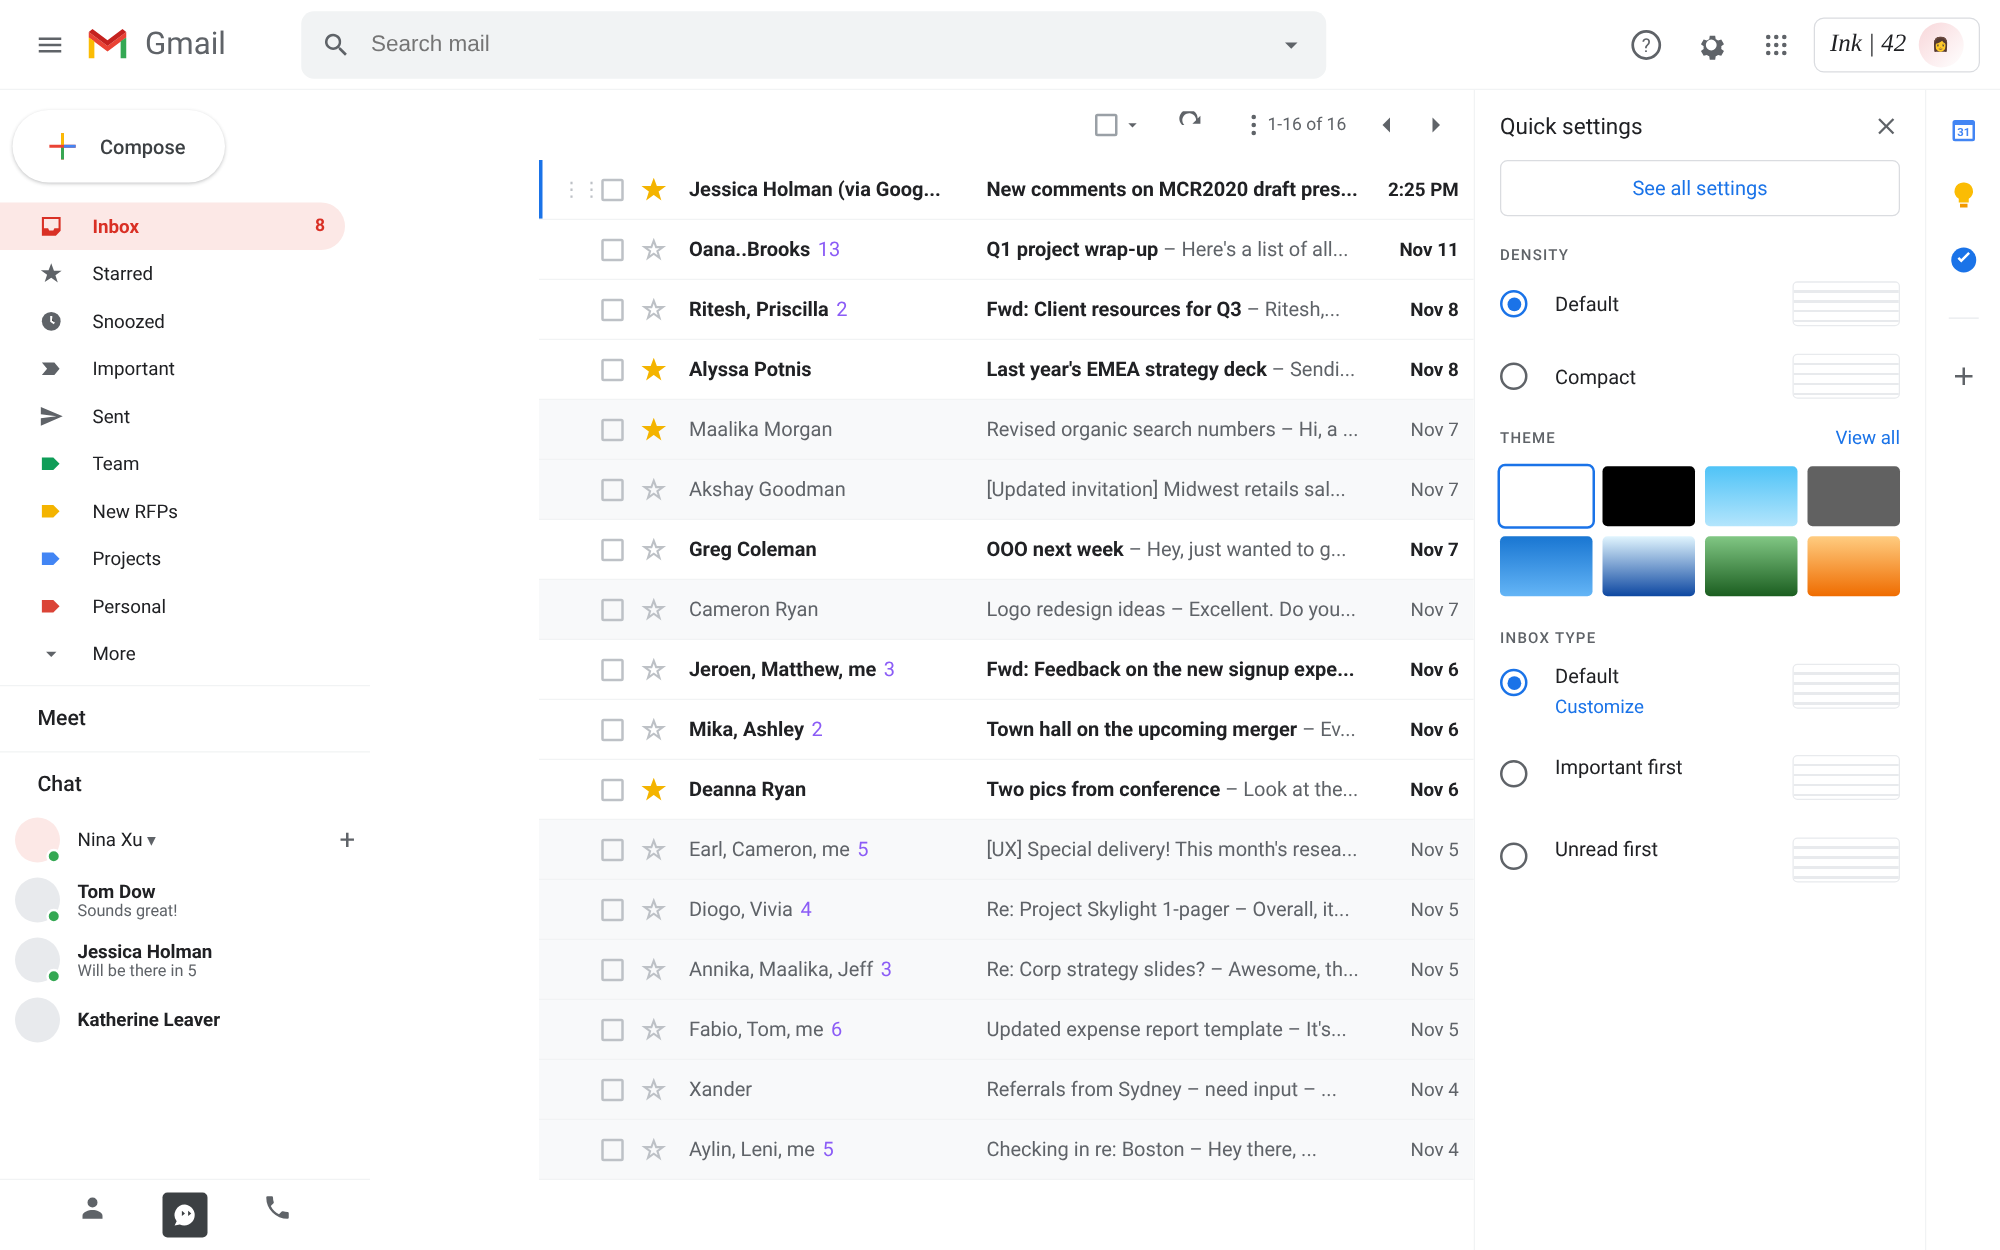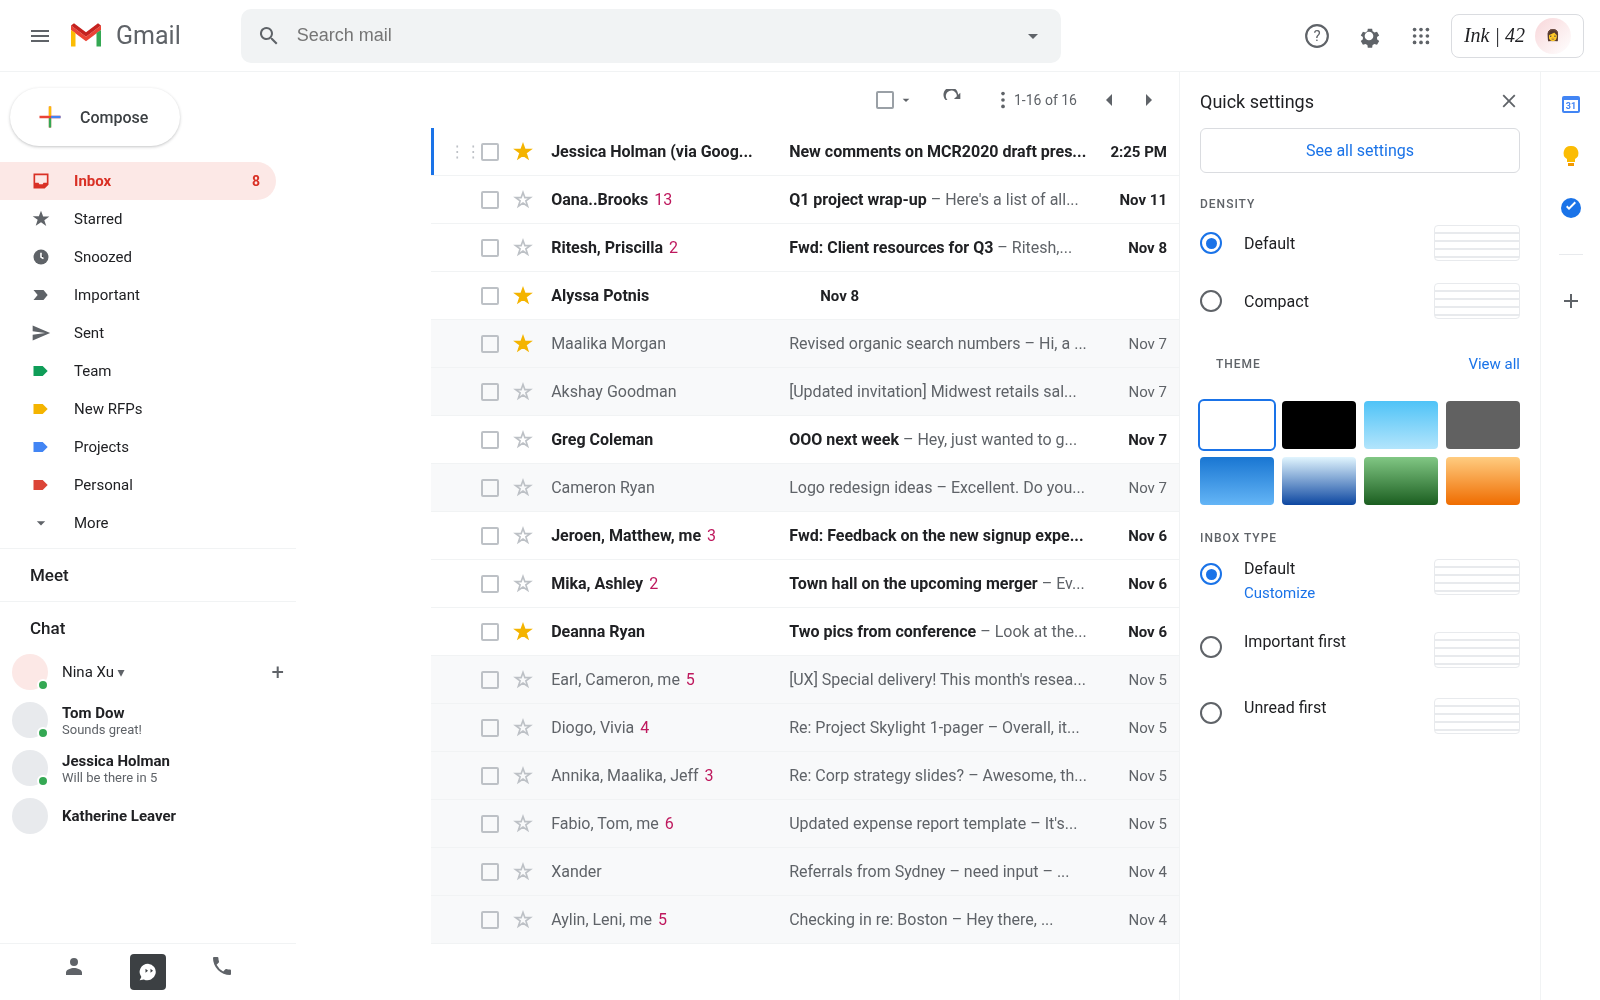--- a/index.html
+++ b/index.html
@@ -47,21 +47,21 @@
 .rows { overflow-y:auto; }
 .row { height:48px; display:flex; align-items:center; padding:0 12px 0 18px; border-bottom:1px solid #f1f3f4; cursor:pointer; position:relative; }
 .row.sel { background:#f8f9fa; }
 .row .drag { width:18px; color:#bdc1c6; visibility:hidden; font-size:16px; }
 .row:first-child .drag { visibility:visible; }
 .row:first-child { box-shadow: inset 3px 0 0 #1a73e8; }
 .row .cb { width:18px;height:18px;border:2px solid #bdc1c6;border-radius:2px;margin:0 14px; flex-shrink:0; }
 .row .star { width:22px; margin-right:16px; flex-shrink:0; }
 .row .sender { width:238px; font-size:16px; white-space:nowrap; overflow:hidden; text-overflow:ellipsis; flex-shrink:0; }
 .row .sender.b { font-weight:700; }
-.row .cnt { color:#be185d; font-weight:400; margin-left:6px; }
+.row .cnt { color:#8b5cf6; font-weight:400; margin-left:6px; }
 .row .subj { flex:1; font-size:16px; white-space:nowrap; overflow:hidden; text-overflow:ellipsis; padding-right:10px; }
 .row .subj .s { }
 .row .subj.b .s { font-weight:700; }
 .row .subj .sn { color:#5f6368; }
 .row .date { width:70px; text-align:right; font-size:15px; flex-shrink:0; }
 .row .date.b { font-weight:700; }
 .row.read .sender,.row.read .subj .s,.row.read .date { color:#5f6368; font-weight:400; }
 
 .settings { width:360px; padding:18px 20px; overflow-y:auto; }
 .settings-h { display:flex; align-items:center; margin-bottom:16px; }
@@ -361,20 +361,21 @@
           </div>
           <div class="row">
             <span class="drag">⋮⋮</span>
             <div class="cb"></div>
             <span class="star">
               <svg width="20" height="20" viewBox="0 0 24 24">
                 <path fill="#f4b400" stroke="#f4b400" stroke-width="2" d="M12 3l2.3 6.2h6.5l-5.3 3.9 2 6.4L12 15.6l-5.5 3.9 2-6.4-5.3-3.9h6.5z"></path>
               </svg>
             </span>
             <span class="sender b">Alyssa Potnis</span>
+            <span class="subj b"><span class="s">Last year's EMEA strategy deck</span><span class="sn"> – Sendi...</span></span>
             <span class="date b">Nov 8</span>
           </div>
           <div class="row read sel">
             <span class="drag">⋮⋮</span>
             <div class="cb"></div>
             <span class="star">
               <svg width="20" height="20" viewBox="0 0 24 24">
                 <path fill="#f4b400" stroke="#f4b400" stroke-width="2" d="M12 3l2.3 6.2h6.5l-5.3 3.9 2 6.4L12 15.6l-5.5 3.9 2-6.4-5.3-3.9h6.5z"></path>
               </svg>
             </span>
@@ -544,21 +545,21 @@
             <span class="opt-label">Default</span>
             <div class="opt-prev"></div>
           </div>
           <div class="opt">
             <div class="radio "></div>
             <span class="opt-label">Compact</span>
             <div class="opt-prev"></div>
           </div>
         </div>
       <div class="theme-h">
-        <span class="sec-label" style="margin:16px">THEME</span>
+        <span class="sec-label" style="margin:0">THEME</span>
         <span class="view-all">View all</span>
       </div>
       <div class="themes" id="themes">
           <div class="theme active" style="background: rgb(255, 255, 255);"></div>
           <div class="theme" style="background: rgb(0, 0, 0);"></div>
           <div class="theme" style="background: linear-gradient(rgb(79, 195, 247), rgb(179, 229, 252));"></div>
           <div class="theme" style="background: rgb(97, 97, 97);"></div>
           <div class="theme" style="background: linear-gradient(rgb(25, 118, 210), rgb(100, 181, 246));"></div>
           <div class="theme" style="background: linear-gradient(rgb(225, 245, 254), rgb(13, 71, 161));"></div>
           <div class="theme" style="background: linear-gradient(rgb(129, 199, 132), rgb(27, 94, 32));"></div>

